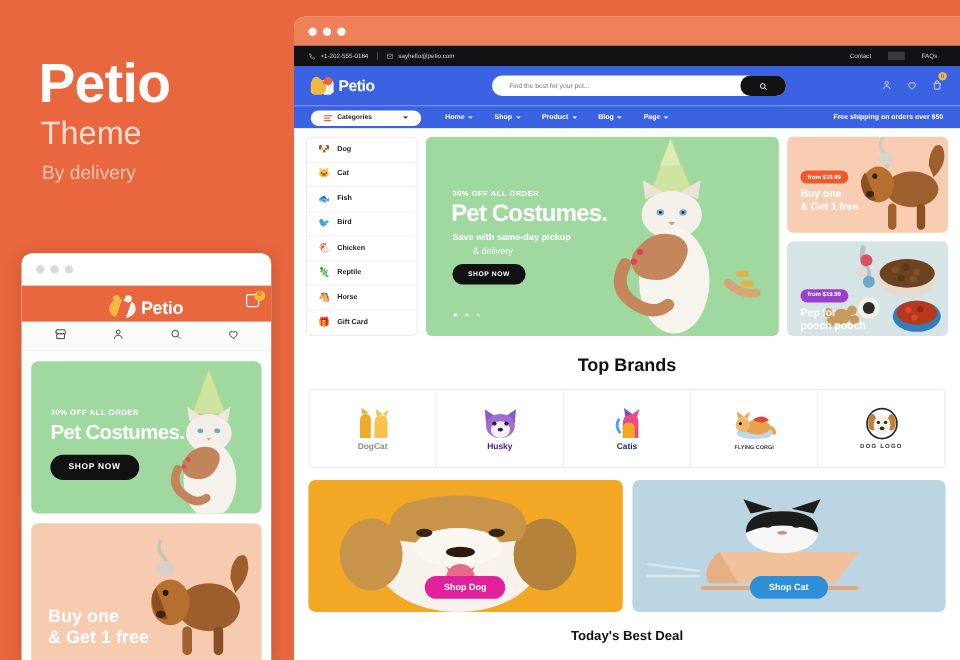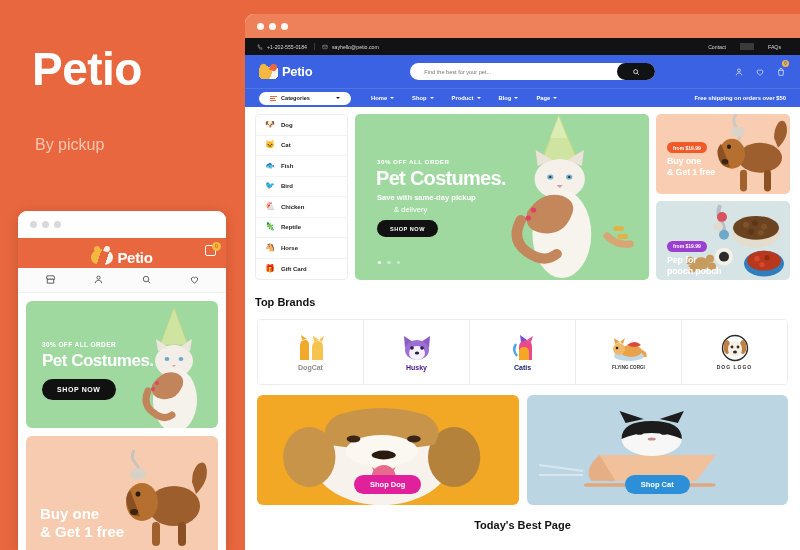--- a/index.html
+++ b/index.html
@@ -206,21 +206,21 @@
   .promo-2 .badge { background:#9B3FD1; top:40px; }
   .promo-line {
     position:absolute; left:11px; color:#fff; font-size:9px; font-weight:bold; letter-spacing:-0.2px;
   }
   .promo-1 .l1 { top:42px; }
   .promo-1 .l2 { top:53px; }
   .promo-2 .l1 { top:54px; }
   .promo-2 .l2 { top:65px; }
 
   
-  .brands-title { font-size:11px; font-weight:bold; color:#111; margin:16px 0 11px; }
+  .brands-title { text-align:center; font-size:15px; font-weight:bold; color:#111; margin:16px 0 11px; }
   .brands-grid {
     display:flex; border:1px solid #EDEDED; border-radius:4px; overflow:hidden; margin:0 2px;
   }
   .brand-cell {
     flex:1; height:64px; display:flex; flex-direction:column; align-items:center;
     justify-content:center; gap:2px; border-right:1px solid #EDEDED; background:#fff;
   }
   .brand-cell:last-child { border-right:none; }
   .brand-art { height:28px; display:flex; align-items:flex-end; }
   .brand-name { font-size:7px; font-weight:bold; }
@@ -238,21 +238,22 @@
   .deal-title { text-align:center; font-size:11px; font-weight:bold; color:#111; margin-top:14px; }
 
   
   .svg-abs { position:absolute; inset:0; width:100%; height:100%; }
 </style>
 </head>
 <body>
 
 <div class="left-panel">
   <div class="brand-title">Petio</div>
-  <div class="brand-by">By pickup</div>
+  <div class="brand-sub">Theme</div>
+  <div class="brand-by">By delivery</div>
 
   <div class="mobile">
     <div class="m-titlebar">
       <span class="m-dot"></span>
       <span class="m-dot"></span>
       <span class="m-dot"></span>
     </div>
     <div class="m-header">
       <div class="m-logo-wrap">
         <span class="m-logo-mark"></span>
@@ -662,15 +663,15 @@
           <polygon points="49,28 46,16 58,24" fill="#1C1C1C"></polygon>
           <polygon points="75,28 78,16 66,24" fill="#1C1C1C"></polygon>
           <circle cx="56" cy="38" r="1.8" fill="#1C1C1C"></circle>
             <circle cx="68" cy="38" r="1.8" fill="#1C1C1C"></circle>
           <ellipse cx="62" cy="44" rx="2" ry="1.5" fill="#C98888"></ellipse>
         </svg>
         <span class="shop-btn" style="background:#2D8FD8">Shop Cat</span>
       </div>
     </div>
 
-    <div class="deal-title">Today's Best Page</div>
+    <div class="deal-title">Today's Best Deal</div>
   </div>
 </div>
 
 </body></html>

